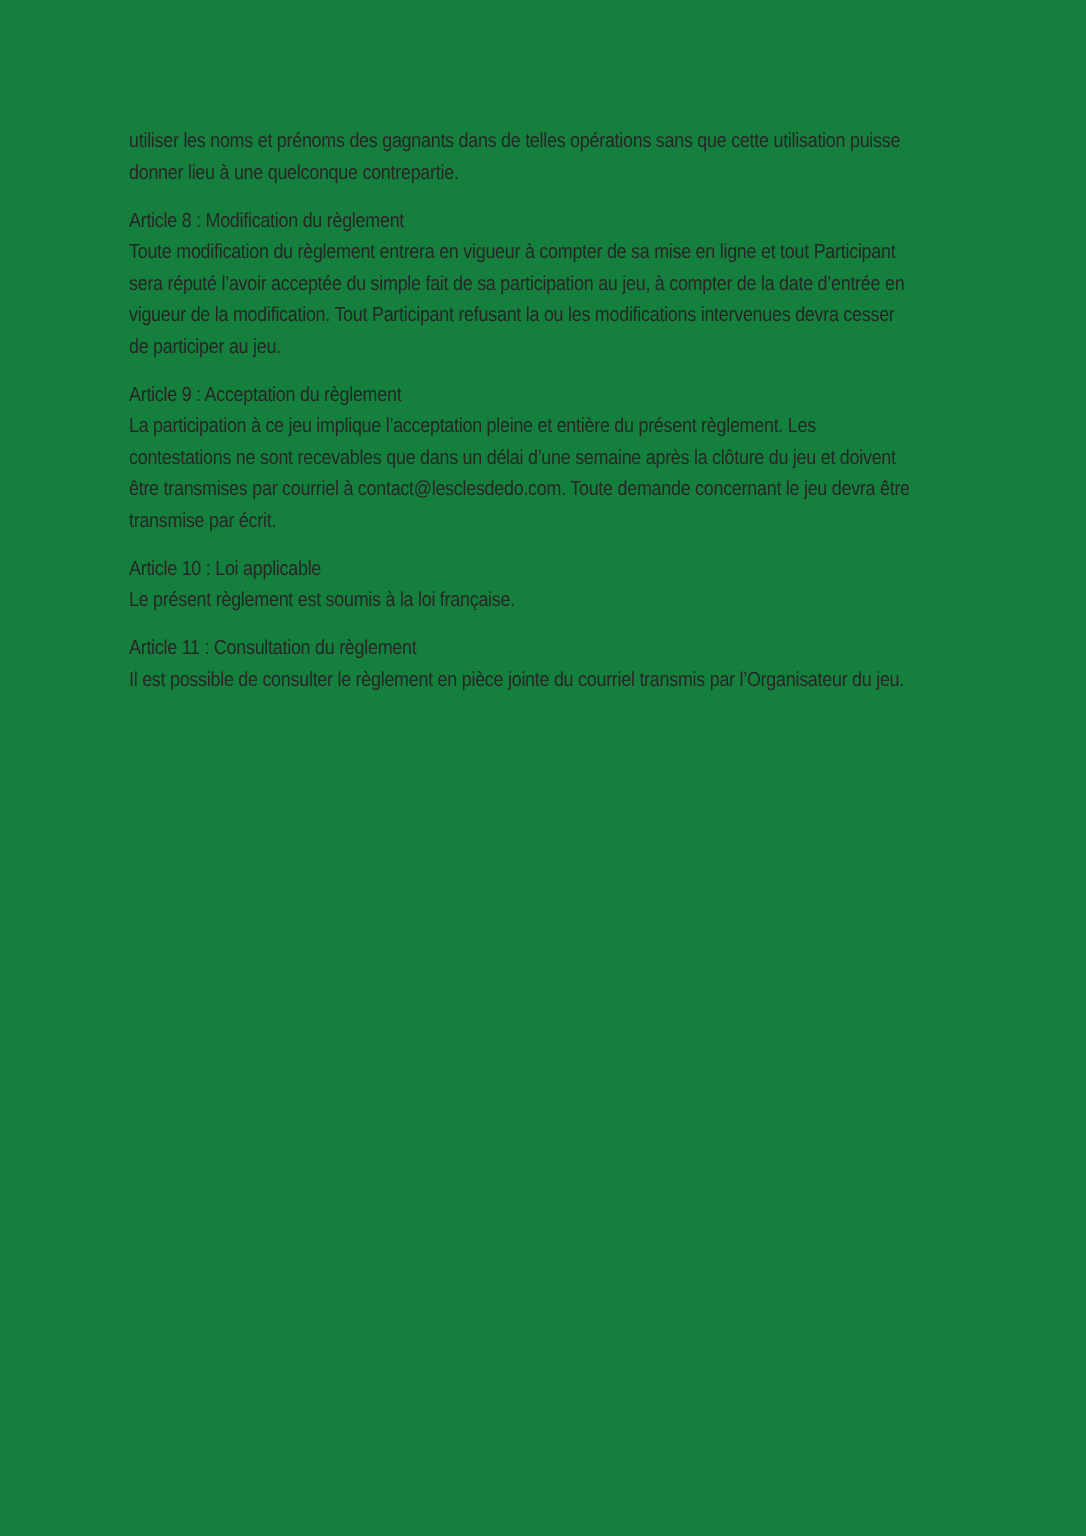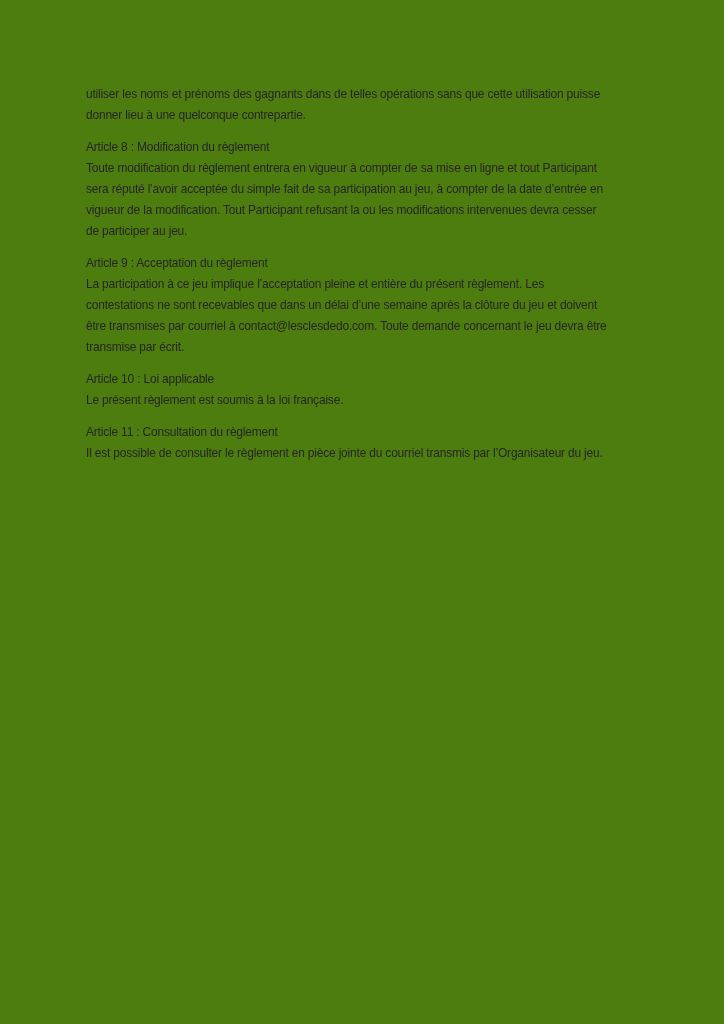--- a/index.html
+++ b/index.html
@@ -32,21 +32,21 @@
     margin: 0 0 11px 0;
   }
   .heading,
   .body-lines {
     white-space: pre-line;
   }
 </style>
 </head>
 <body>
 
-<div class="page" style="background: #4d7c0f;">
+<div class="page" style="background: #15803d;">
   <div class="content" style="color: rgb(38, 38, 38);">
       <div class="para">
         <div class="body-lines">utiliser les noms et prénoms des gagnants dans de telles opérations sans que cette utilisation puisse
 donner lieu à une quelconque contrepartie.</div>
       </div>
       <div class="para">
         <div class="heading">Article 8 : Modification du règlement</div>
         <div class="body-lines">Toute modification du règlement entrera en vigueur à compter de sa mise en ligne et tout Participant
 sera réputé l’avoir acceptée du simple fait de sa participation au jeu, à compter de la date d’entrée en
 vigueur de la modification. Tout Participant refusant la ou les modifications intervenues devra cesser

